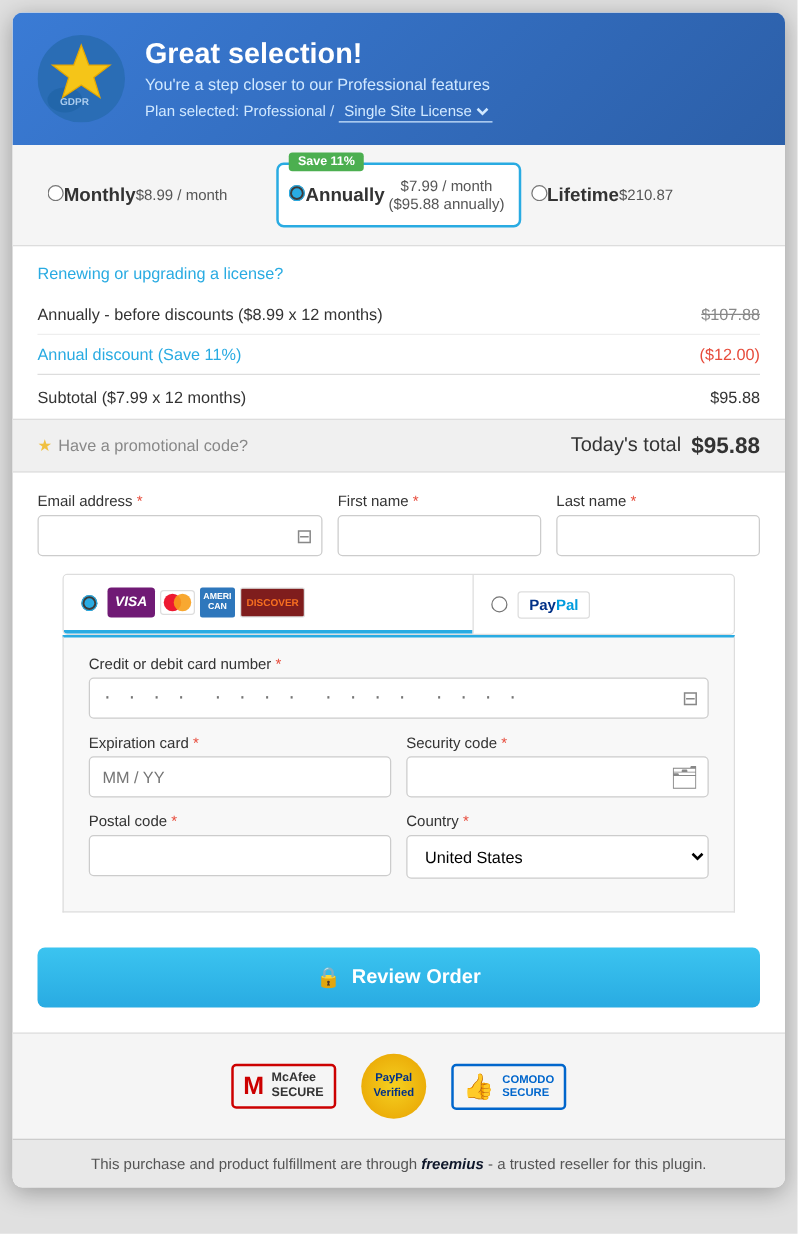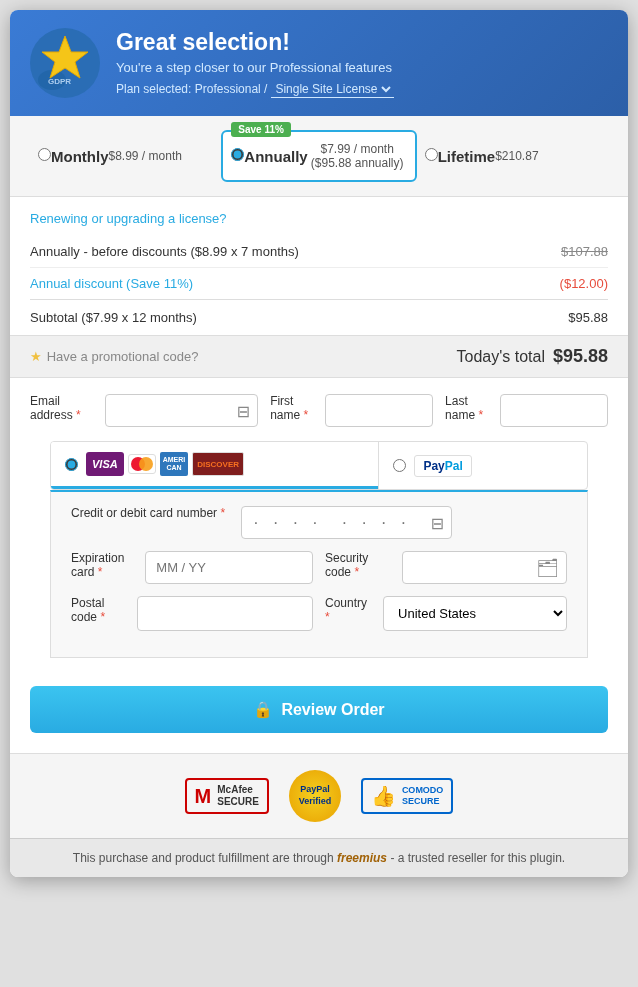--- a/index.html
+++ b/index.html
@@ -178,22 +178,22 @@
     .form-section {
       padding: 16px 20px 0;
     }
     .form-row {
       display: flex;
       gap: 12px;
       margin-bottom: 14px;
     }
     .form-group {
       display: flex;
-      flex-direction: row;
-      gap: 16px;
+      flex-direction: column;
+      gap: 4px;
     }
     .form-group.full { flex: 1; }
     .form-group.half { flex: 1; }
     .form-group label {
       font-size: 12px;
       color: #333;
       font-weight: 500;
     }
     .form-group label .req { color: #e74c3c; }
     .form-group input, .form-group select {
@@ -412,21 +412,21 @@
     .footer {
       background: #e8e8e8;
       padding: 12px 20px;
       text-align: center;
       font-size: 12px;
       color: #555;
       border-top: 1px solid #ccc;
     }
     .footer .freemius {
       font-style: italic;
-      color: #a16207;
+      color: #0f172a;
       font-weight: bold;
     }
     
     .mc-circles {
       display: flex;
       align-items: center;
       justify-content: center;
       height: 20px;
       width: 28px;
     }
@@ -492,21 +492,21 @@
       <input type="radio" name="billing" style="">
       <span class="period-name">Lifetime</span>
       <span class="period-price">$210.87</span>
     </div>
   </div>
 
   <div class="body-content">
     <a class="renew-link">Renewing or upgrading a license?</a>
 
     <div class="price-row">
-      <span class="label">Annually - before discounts ($8.99 x 7 months)</span>
+      <span class="label">Annually - before discounts ($8.99 x 12 months)</span>
       <span class="amount strikethrough">$107.88</span>
     </div>
     <div class="price-row">
       <span class="label discount">Annual discount (Save 11%)</span>
       <span class="amount discount">($12.00)</span>
     </div>
     <div class="subtotal-row">
       <span>Subtotal ($7.99 x 12 months)</span>
       <span>$95.88</span>
     </div>

